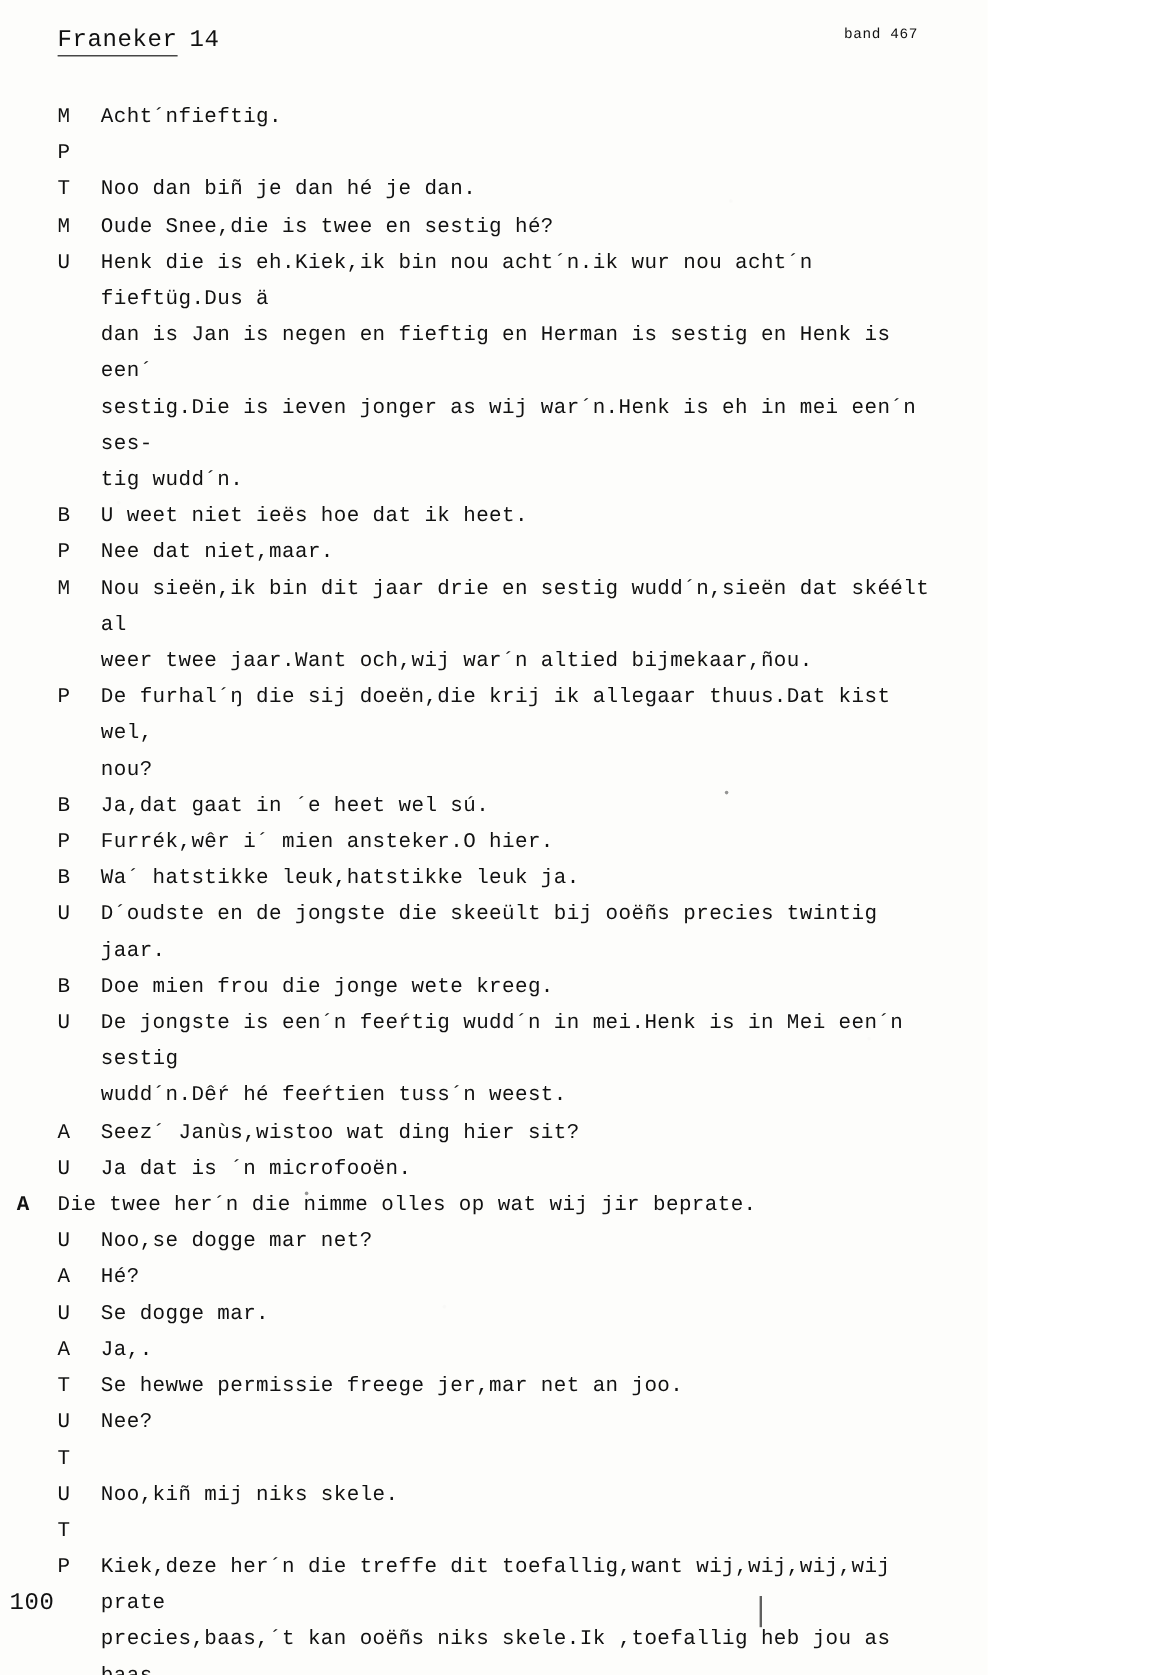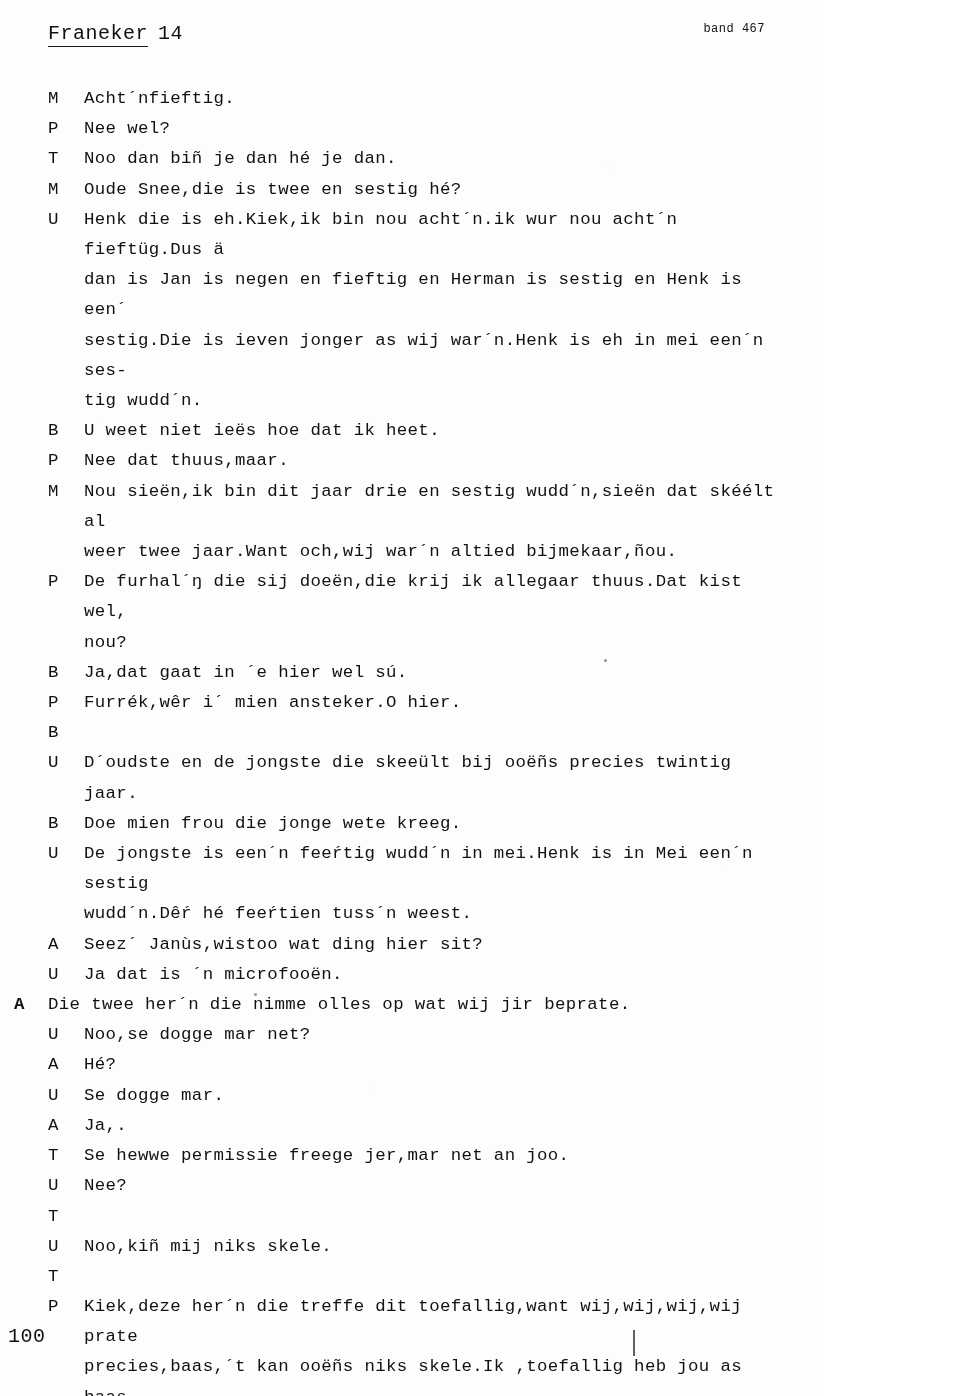--- a/index.html
+++ b/index.html
@@ -133,36 +133,36 @@
 
   <div class="header">
     <div class="header-left">
       <span class="place">Franeker</span><span class="num">14</span>
     </div>
     <div class="header-right">band 467</div>
   </div>
 
   <div class="body-block">
       <div class="line"><span class="spk">M</span><span class="txt">Acht´nfieftig.</span></div>
-      <div class="line"><span class="spk">P</span><span class="txt">Nee wel?</span></div>
+      <div class="line"><span class="spk">P</span></div>
       <div class="line"><span class="spk">T</span><span class="txt">Noo dan biñ je dan hé je dan.</span></div>
       <div class="line"><span class="spk">M</span><span class="txt">Oude Snee,die is twee en sestig hé?</span></div>
       <div class="line"><span class="spk">U</span><span class="txt">Henk die is eh.Kiek,ik bin nou acht´n.ik wur nou acht´n fieftüg.Dus ä
 dan is Jan is negen en fieftig en Herman is sestig en Henk is een´
 sestig.Die is ieven jonger as wij war´n.Henk is eh in mei een´n ses-
 tig wudd´n.</span></div>
       <div class="line"><span class="spk">B</span><span class="txt">U weet niet ieës hoe dat ik heet.</span></div>
-      <div class="line"><span class="spk">P</span><span class="txt">Nee dat thuus,maar.</span></div>
+      <div class="line"><span class="spk">P</span><span class="txt">Nee dat niet,maar.</span></div>
       <div class="line"><span class="spk">M</span><span class="txt">Nou sieën,ik bin dit jaar drie en sestig wudd´n,sieën dat skéélt al
 weer twee jaar.Want och,wij war´n altied bijmekaar,ñou.</span></div>
       <div class="line"><span class="spk">P</span><span class="txt">De furhal´ŋ die sij doeën,die krij ik allegaar thuus.Dat kist wel,
 nou?</span></div>
-      <div class="line"><span class="spk">B</span><span class="txt">Ja,dat gaat in ´e hier wel sú.</span></div>
+      <div class="line"><span class="spk">B</span><span class="txt">Ja,dat gaat in ´e heet wel sú.</span></div>
       <div class="line"><span class="spk">P</span><span class="txt">Furrék,wêr i´ mien ansteker.O hier.</span></div>
-      <div class="line"><span class="spk">B</span></div>
+      <div class="line"><span class="spk">B</span><span class="txt">Wa´ hatstikke leuk,hatstikke leuk ja.</span></div>
       <div class="line"><span class="spk">U</span><span class="txt">D´oudste en de jongste die skeeült bij ooëñs precies twintig jaar.</span></div>
       <div class="line"><span class="spk">B</span><span class="txt">Doe mien frou die jonge wete kreeg.</span></div>
       <div class="line"><span class="spk">U</span><span class="txt">De jongste is een´n feeŕtig wudd´n in mei.Henk is in Mei een´n sestig
 wudd´n.Dêŕ hé feeŕtien tuss´n weest.</span></div>
       <div class="line"><span class="spk">A</span><span class="txt">Seez´ Janùs,wistoo wat ding hier sit?</span></div>
       <div class="line"><span class="spk">U</span><span class="txt">Ja dat is ´n microfooën.</span></div>
       <div class="line"><span class="spk outdent">A</span><span class="txt noindent">Die twee her´n die nimme olles op wat wij jir beprate.</span></div>
       <div class="line"><span class="spk">U</span><span class="txt">Noo,se dogge mar net?</span></div>
       <div class="line"><span class="spk">A</span><span class="txt">Hé?</span></div>
       <div class="line"><span class="spk">U</span><span class="txt">Se dogge mar.</span></div>

